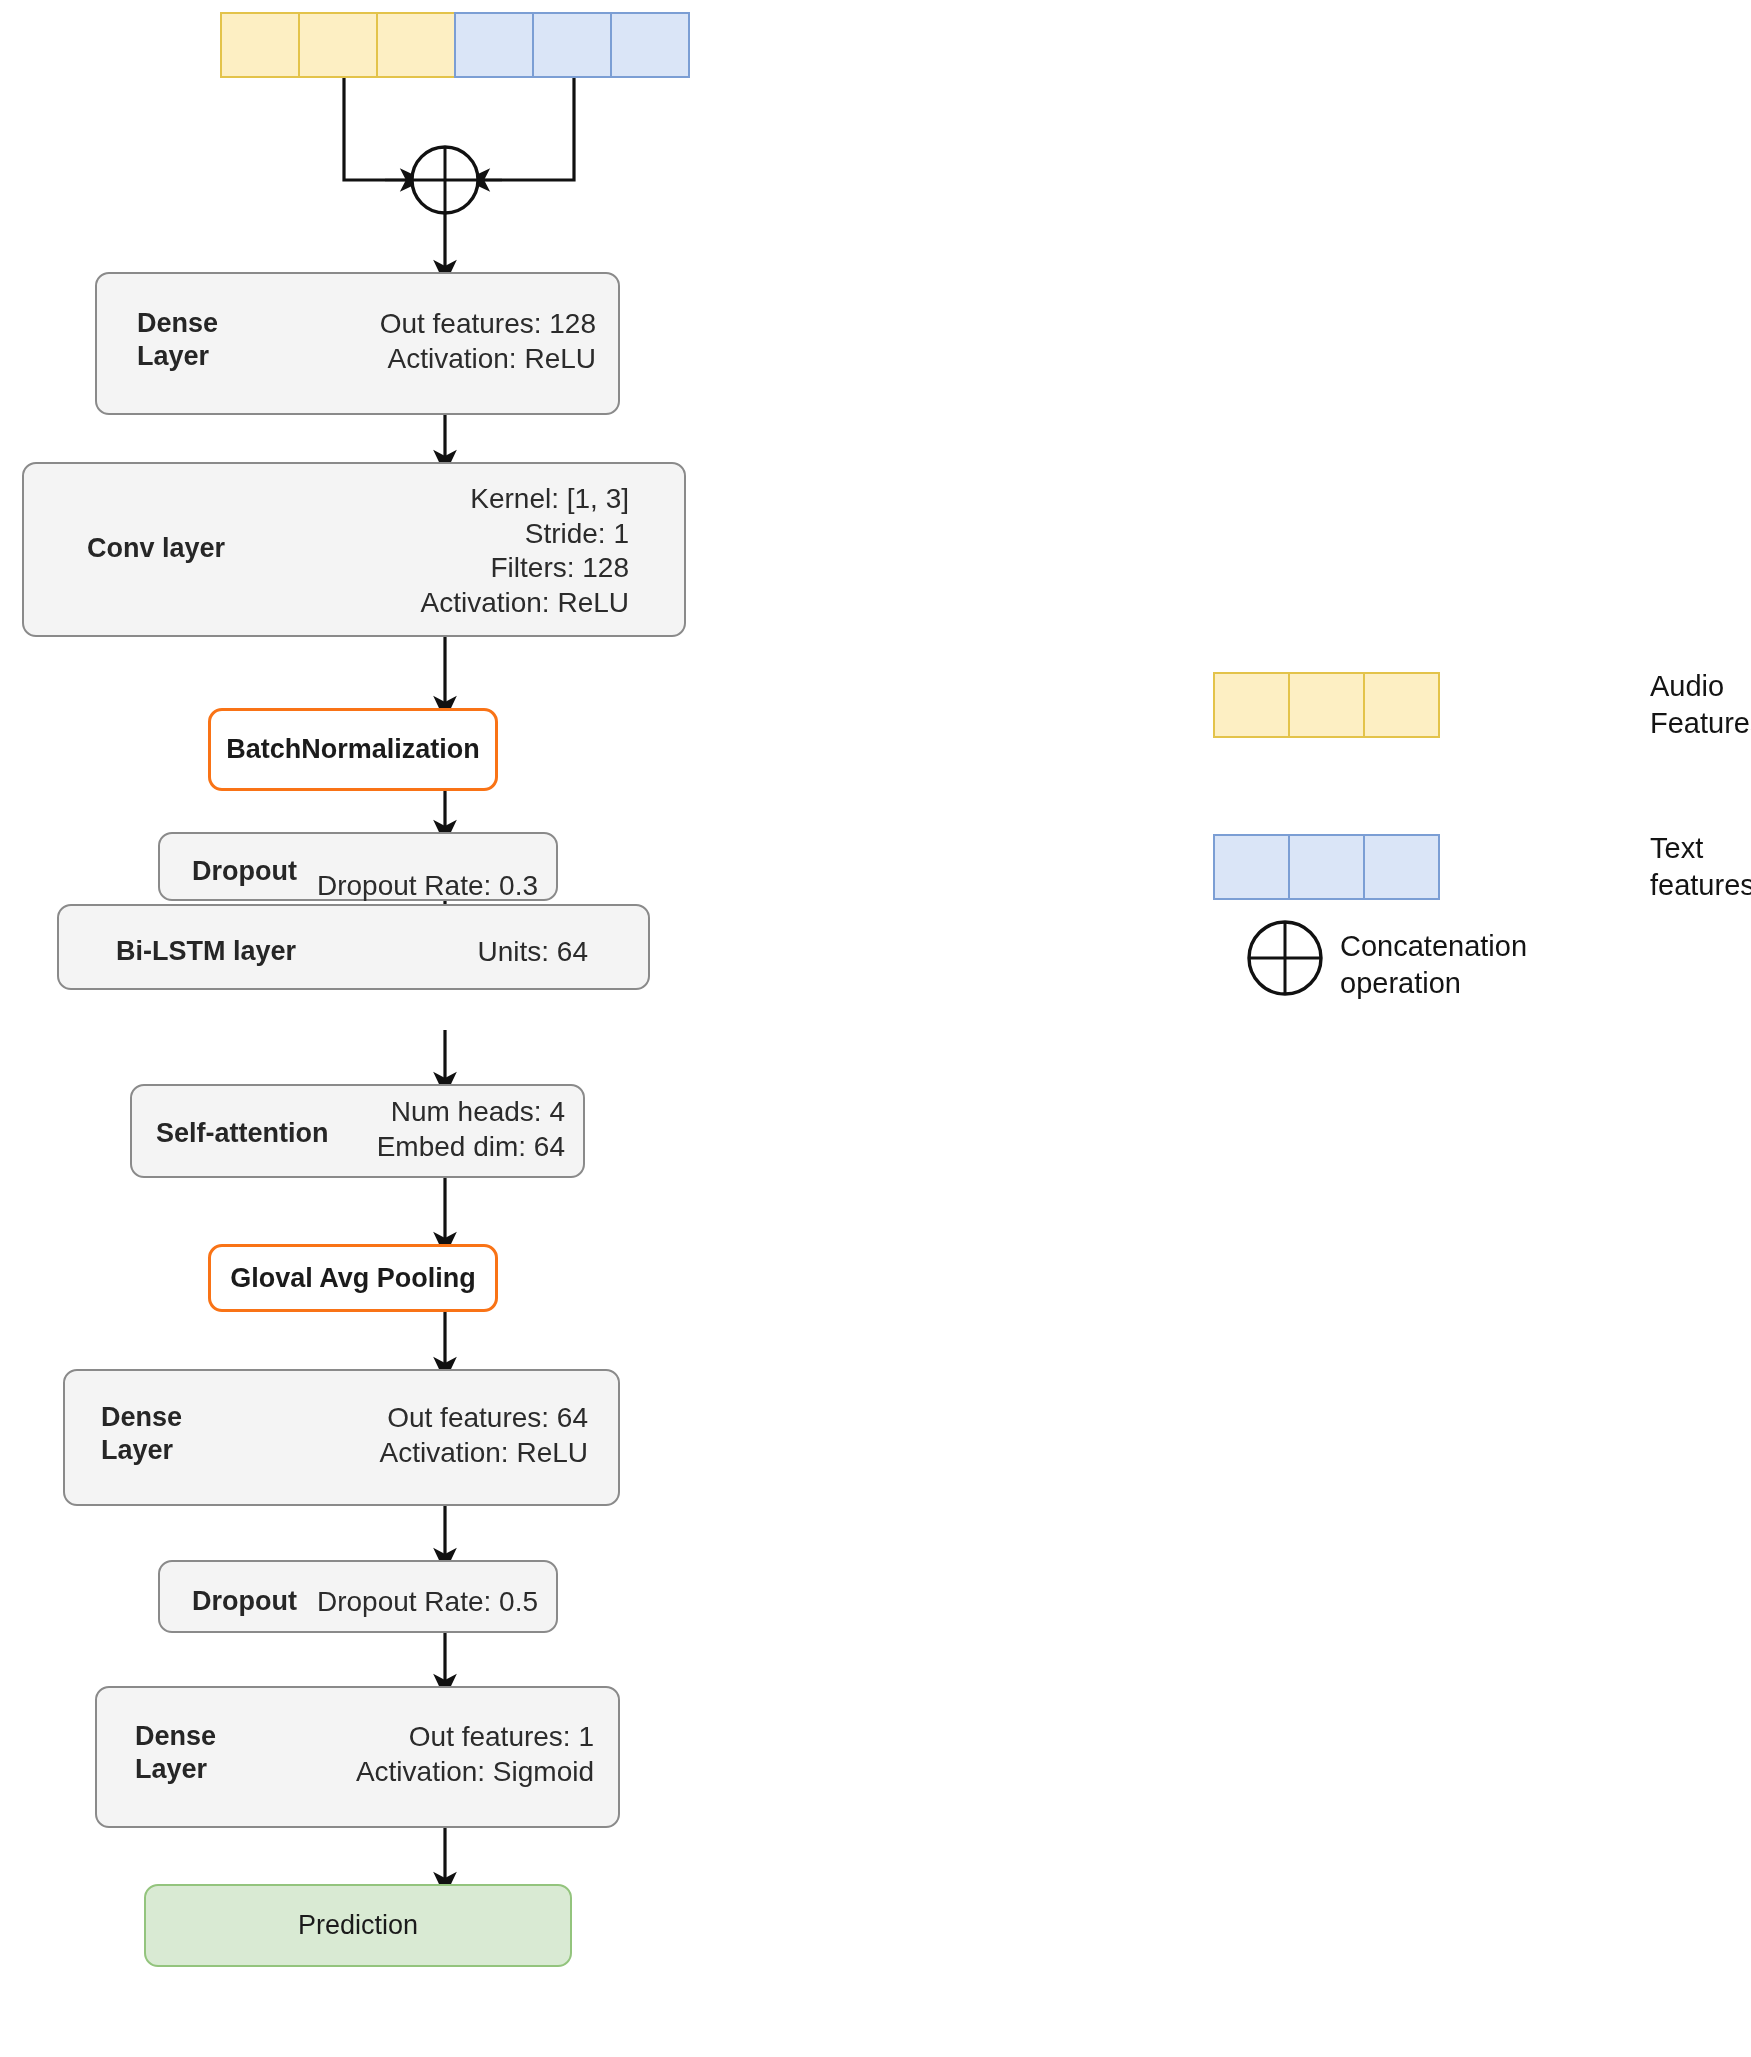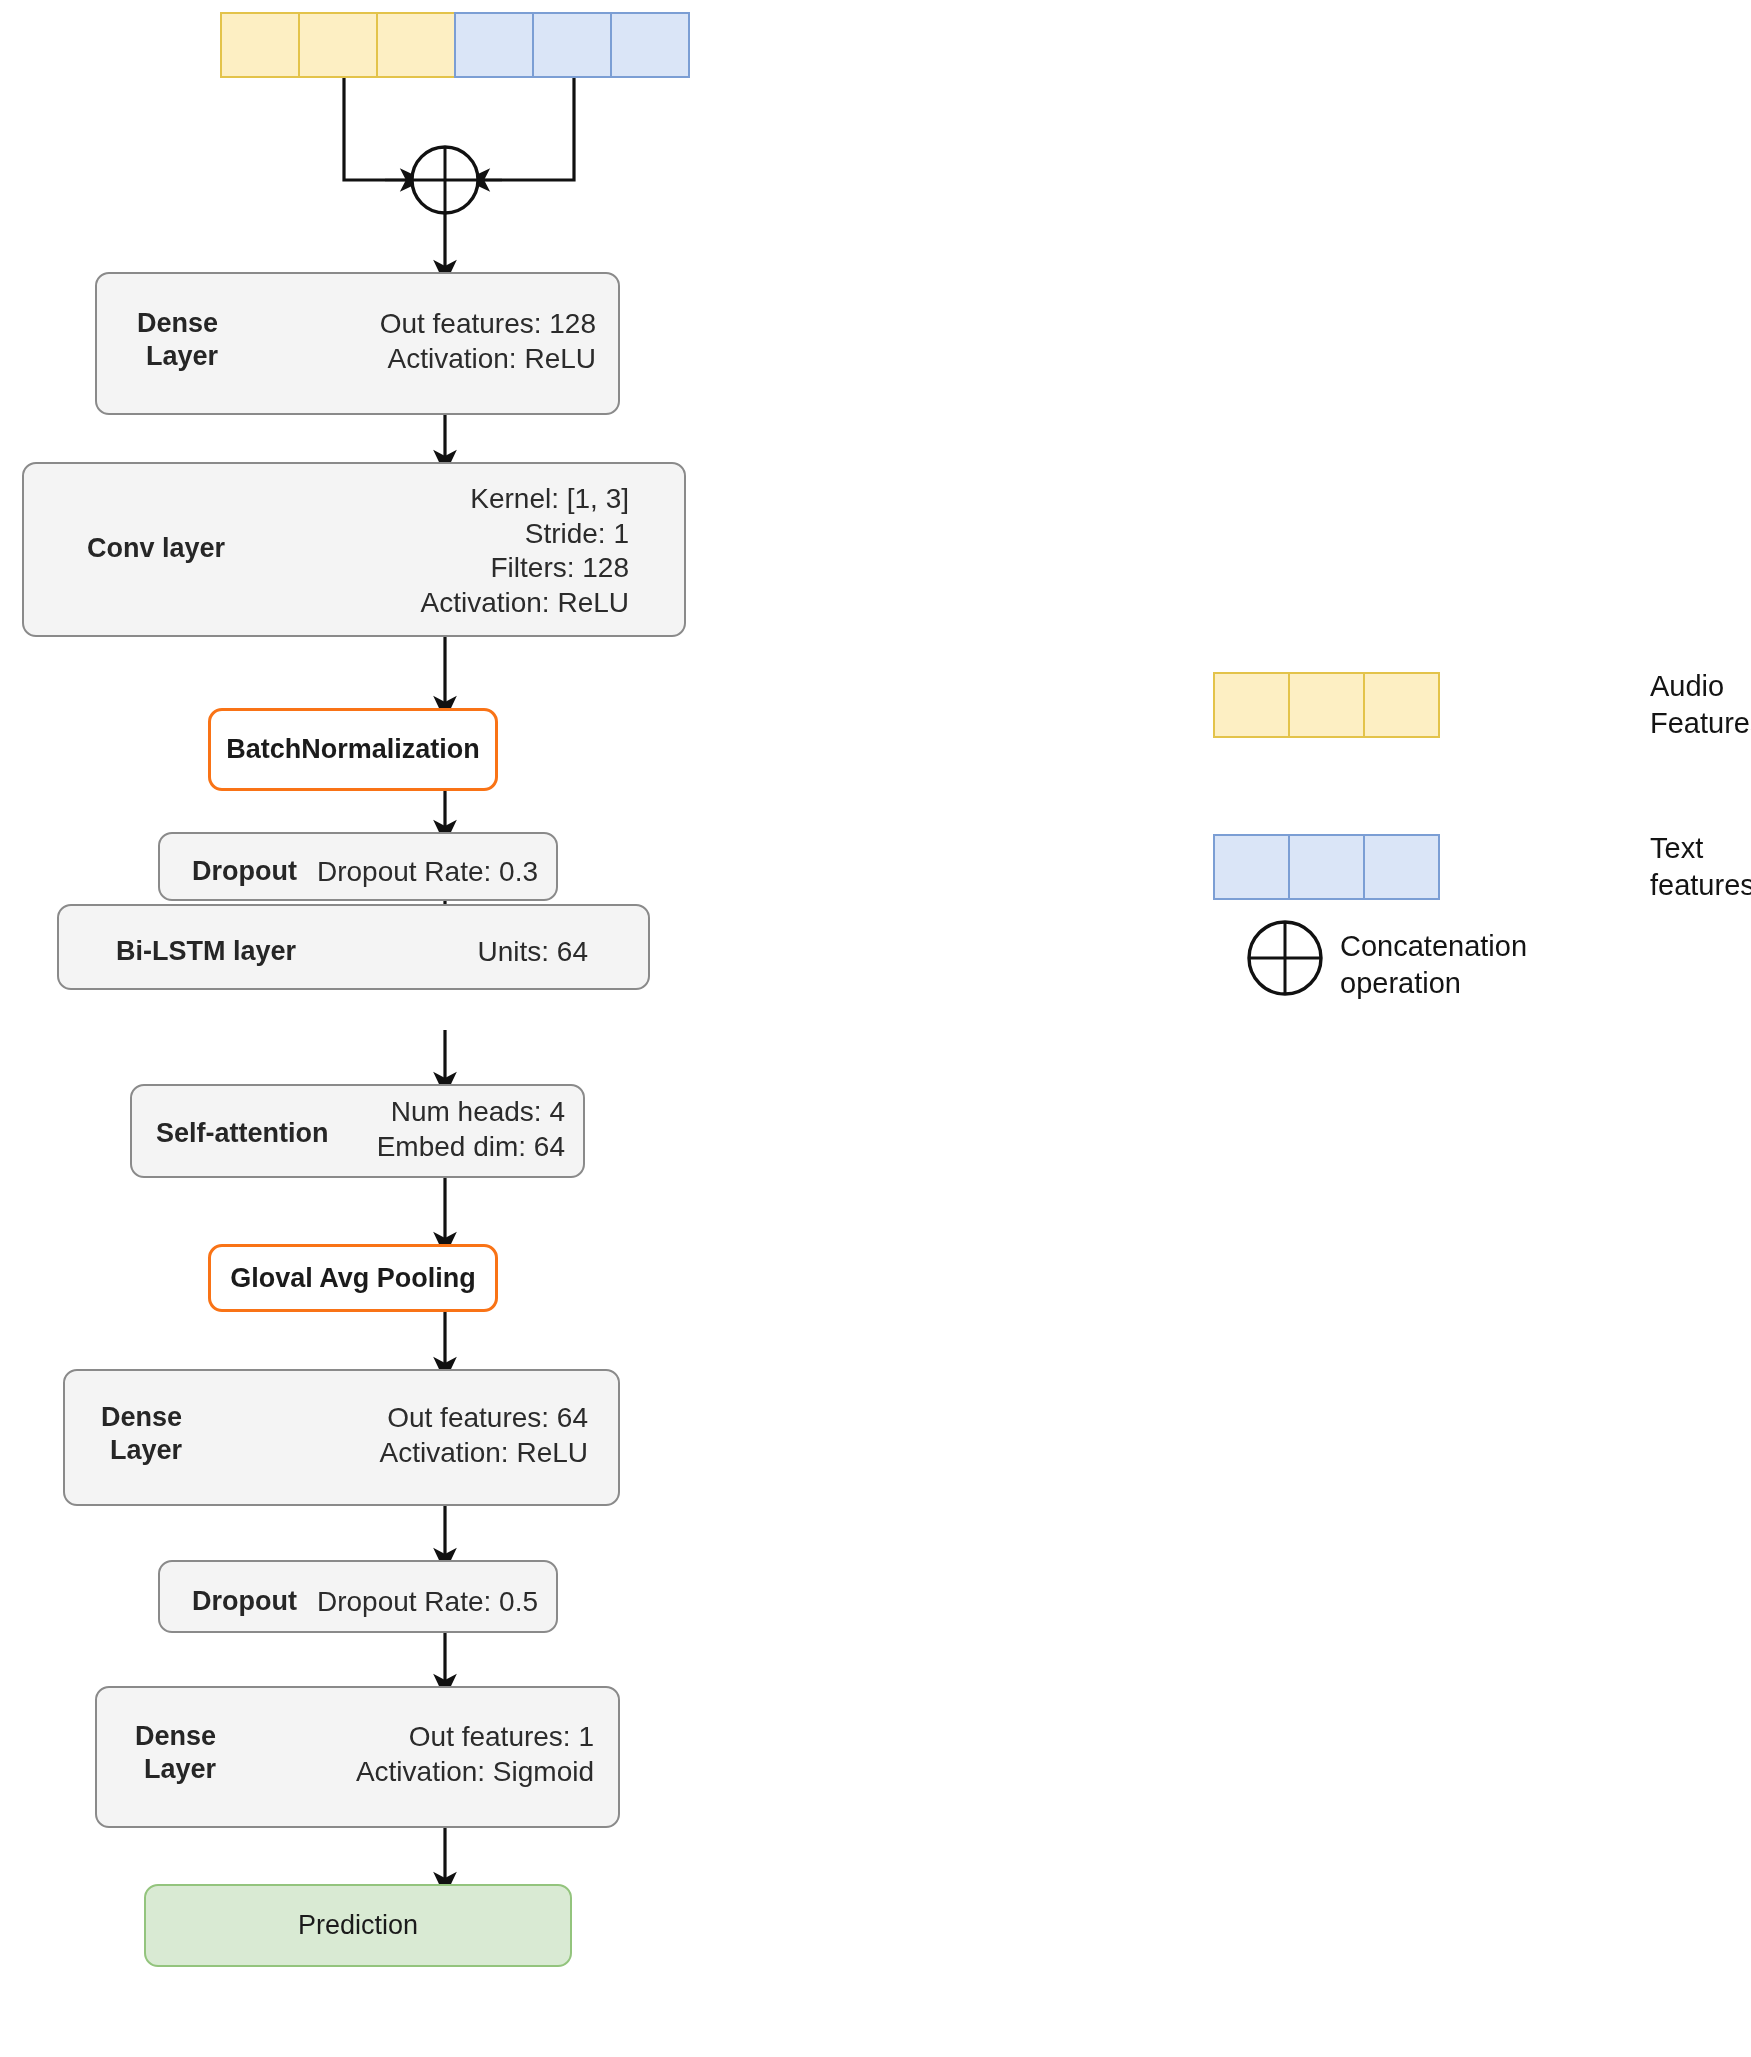--- a/index.html
+++ b/index.html
@@ -43,21 +43,20 @@
     border: 2px solid #93c47d;
   }
 
   .node-title {
     font-weight: bold;
     color: #262626;
     font-size: 27px;
     line-height: 1.22;
     white-space: pre-line;
     position: absolute;
-    text-align: right;
   }
   .node-params {
     color: #2b2b2b;
     font-size: 28px;
     line-height: 1.24;
     white-space: pre-line;
     position: absolute;
     text-align: right;
   }
   .node-center {
@@ -189,21 +188,21 @@
 Filters: 128
 Activation: ReLU</div>
   </div>
 
   <div class="node white" style="left:208px; top:708px; width:290px; height:83px; justify-content:center;">
     <div class="node-center bold">BatchNormalization</div>
   </div>
 
   <div class="node gray" style="left:158px; top:832px; width:400px; height:69px;">
     <div class="node-title" style="left:32px; top:21px;">Dropout</div>
-    <div class="node-params" style="right:18px; top:21px;">Dropout Rate: 0.3</div>
+    <div class="node-params" style="right:18px; top:35px;">Dropout Rate: 0.3</div>
   </div>
 
   <div class="node gray" style="left:57px; top:904px; width:593px; height:86px;">
     <div class="node-title" style="left:57px; top:29px;">Bi-LSTM layer</div>
     <div class="node-params" style="right:60px; top:29px;">Units: 64</div>
   </div>
 
   <div class="node gray" style="left:130px; top:1084px; width:455px; height:94px;">
     <div class="node-title" style="left:24px; top:31px;">Self-attention</div>
     <div class="node-params" style="right:18px; top:9px;">Num heads: 4

